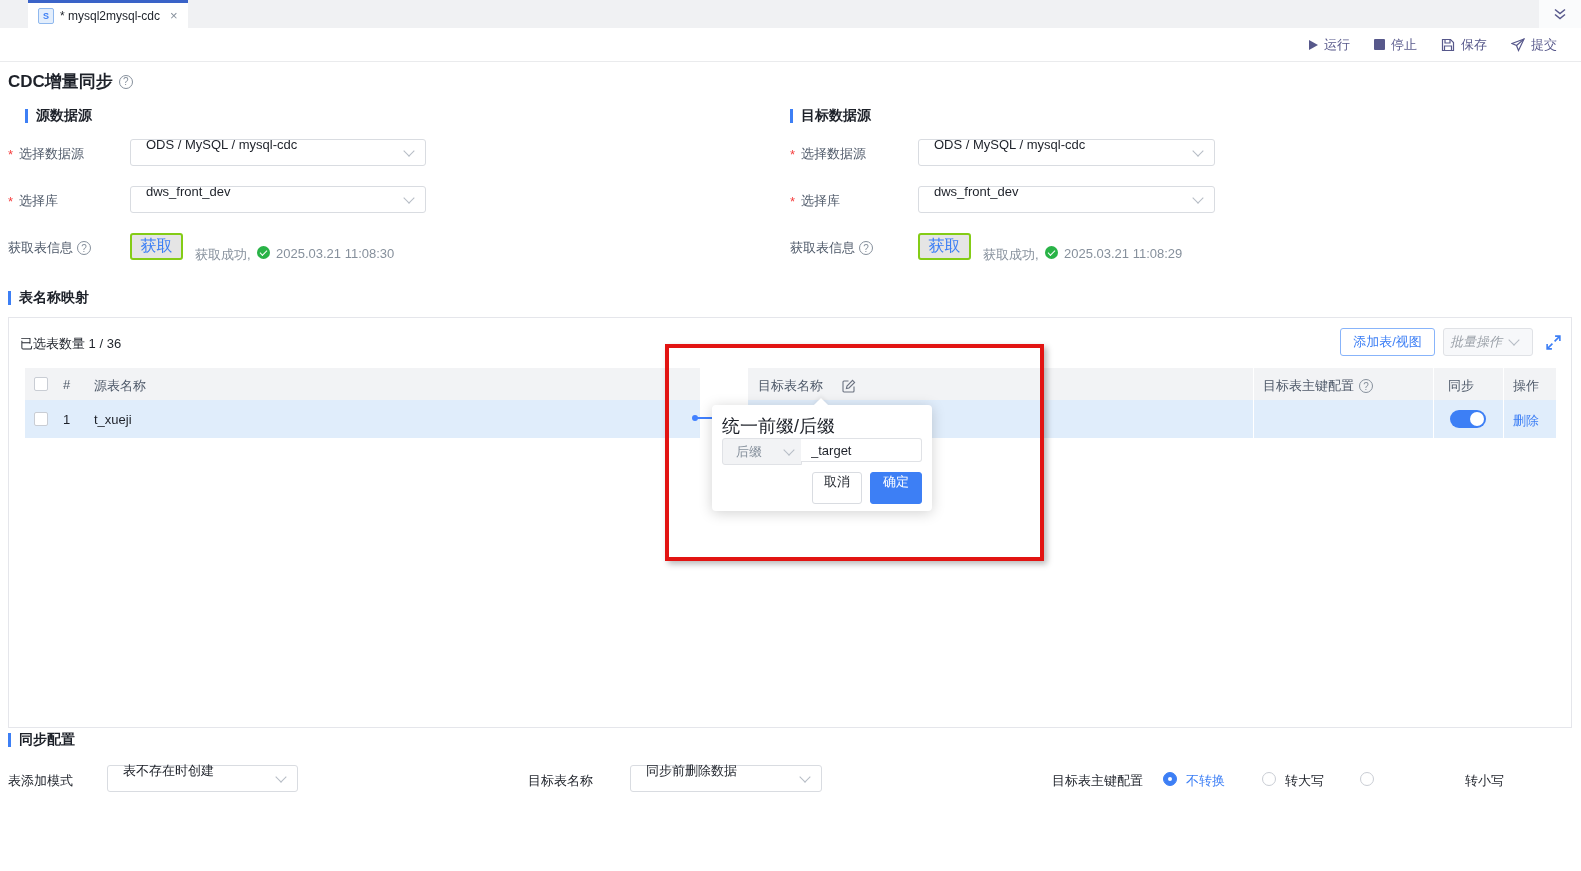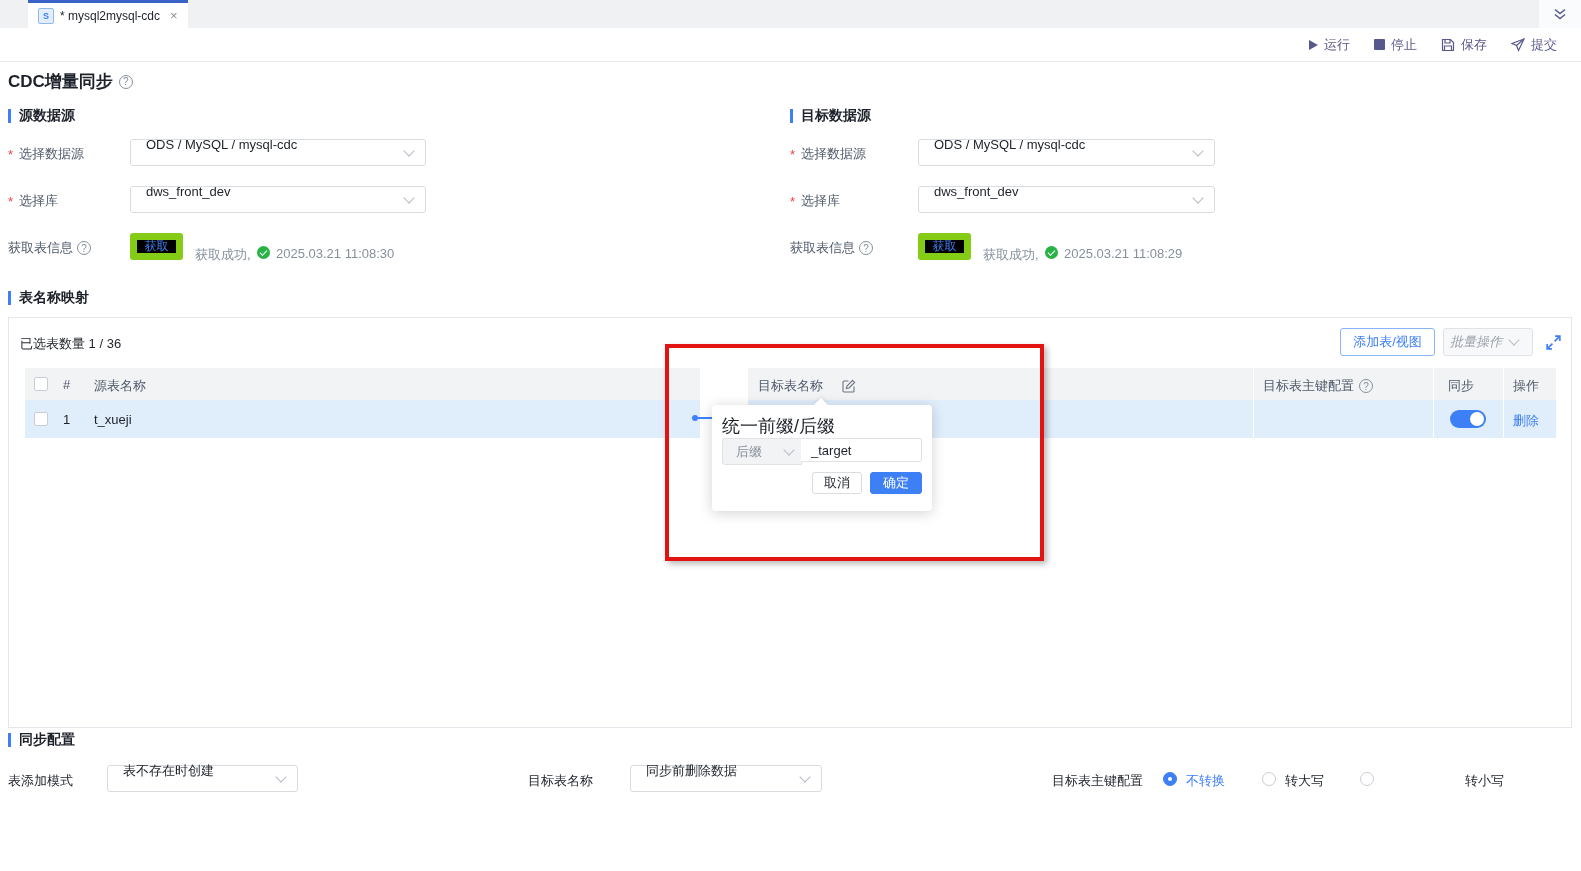--- a/index.html
+++ b/index.html
@@ -32,22 +32,22 @@
   .sect{position:absolute;display:flex;align-items:center;gap:8px;font-size:14px;font-weight:bold;color:#1d2129;}
   .sect .bar{width:3px;height:14px;background:#3d7ff5;}
 
   
   .lbl{position:absolute;font-size:13px;color:#4e5969;display:flex;align-items:center;gap:4px;}
   .req{color:#f53f3f;margin-right:2px;}
   .sel{position:absolute;background:#fff;border:1px solid #d9dce1;border-radius:3px;display:flex;align-items:center;
        padding:0 28px 16px 15px;box-sizing:border-box;cursor:pointer;color:#1d2129;}
   .chev{position:absolute;right:12px;top:50%;width:7px;height:7px;margin-top:-6px;
         border-right:1.5px solid #b6bcc5;border-bottom:1.5px solid #b6bcc5;transform:rotate(45deg);}
-  .btn-fetch{position:absolute;background:#000000;border:7px solid #84cc16;border-radius:3px;color:#3d7ff5;
-             font-size:12px;display:flex;align-items:center;justify-content:center;cursor:pointer;box-sizing:border-box;}
+  .btn-fetch{position:absolute;background:#e5e5e5;border:2px solid #84cc16;border-radius:3px;color:#3d7ff5;
+             font-size:16px;display:flex;align-items:center;justify-content:center;cursor:pointer;box-sizing:border-box;}
   .muted{color:#86909c;font-size:13px;}
   .gdot{position:absolute;width:13px;height:13px;border-radius:50%;background:#29b347;}
   .gdot::after{content:"";position:absolute;left:3px;top:3.5px;width:6px;height:3px;
                border-left:1.6px solid #fff;border-bottom:1.6px solid #fff;transform:rotate(-45deg);}
 
   
   .mapbox{position:absolute;left:8px;top:317px;width:1564px;height:411px;border:1px solid #e5e6eb;box-sizing:border-box;background:#fff;}
   .search{position:absolute;left:130px;top:328px;width:1198px;height:28px;border:1px solid #d9dce1;border-radius:3px;
           box-sizing:border-box;padding:0 12px;font-size:13px;color:#1d2129;font-family:inherit;}
   .search::placeholder{color:#c2c7cf;}
@@ -74,21 +74,21 @@
          box-shadow:0 2px 14px rgba(0,0,0,0.18);z-index:5;}
   .pp-arrow{position:absolute;left:104px;top:-5px;width:10px;height:10px;background:#fff;transform:rotate(45deg);
             box-shadow:-2px -2px 4px rgba(0,0,0,0.05);}
   .pp-title{position:absolute;left:10px;top:9px;font-size:18px;color:#1d2129;}
   .pp-select{position:absolute;left:10px;top:33px;width:80px;height:27px;background:#f2f3f5;border:1px solid #e0e2e6;
              border-radius:3px 0 0 3px;box-sizing:border-box;color:#86909c;display:flex;align-items:center;
              padding-left:13px;cursor:pointer;}
   .pp-select .chev{right:8px;}
   .pp-input{position:absolute;left:89px;top:33px;width:121px;height:24px;border:1px solid #e0e2e6;border-left:none;
             border-radius:0 3px 3px 0;box-sizing:border-box;padding:0 10px;font-size:13px;color:#1d2129;font-family:inherit;}
-  .pp-btn{position:absolute;top:67px;height:22px;border-radius:3px;font-size:13px;display:flex;align-items:center;
+  .pp-btn{position:absolute;top:67px;height:32px;border-radius:3px;font-size:13px;display:flex;
           justify-content:center;cursor:pointer;box-sizing:border-box;}
   .pp-cancel{left:100px;width:50px;background:#fff;border:1px solid #d9dce1;color:#1d2129;}
   .pp-ok{left:158px;width:52px;background:#3d7ff5;color:#fff;border:1px solid #3d7ff5;}
 
   .dashdot{position:absolute;left:694px;top:417px;width:26px;height:2px;background:#4080ff;z-index:4;}
   .dashdot::before{content:"";position:absolute;left:-2px;top:-2px;width:6px;height:6px;border-radius:50%;background:#4080ff;}
 
   .redbox{position:absolute;left:665px;top:344px;width:379px;height:217px;border:4px solid #e21412;
           box-shadow:3px 3px 6px rgba(0,0,0,0.28);z-index:10;pointer-events:none;box-sizing:border-box;}
 
@@ -142,21 +142,21 @@
       </svg>
       <span>提交</span>
     </div>
   </div>
 
   <div class="pagetitle">
     <span>CDC增量同步</span>
     <span class="help">?</span>
   </div>
 
-  <div class="sect" style="left:8px;top:107px;">
+  <div class="sect" style="left:1px;top:107px;padding-left:24px;">
     <span class="bar"></span>
     <span>源数据源</span>
   </div>
   <div class="lbl" style="left:8px;top:145px;">
     <span class="req">*</span>
     <span>选择数据源</span>
   </div>
   <div class="sel" style="left:130px;top:139px;width:296px;height:27px;">
     <span>ODS / MySQL / mysql-cdc</span>
     <span class="chev"></span>

